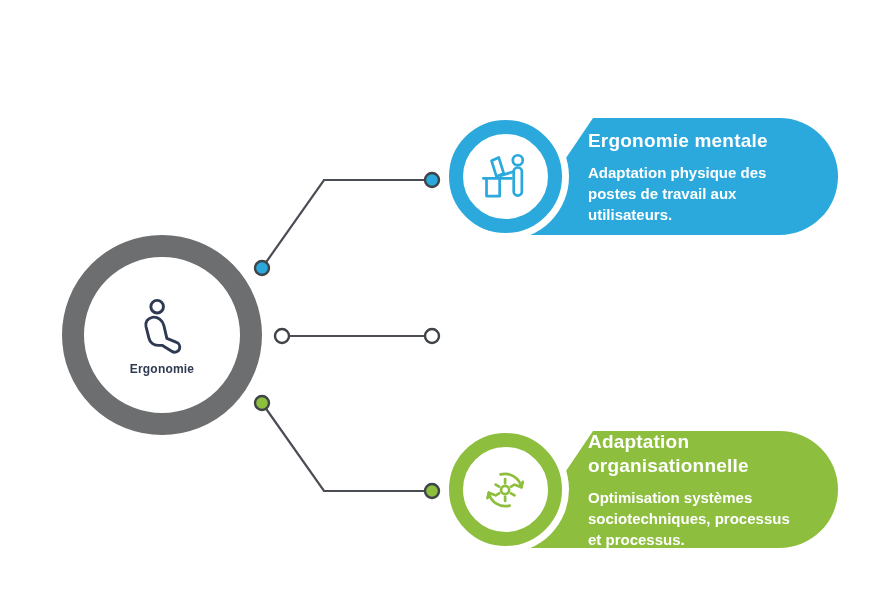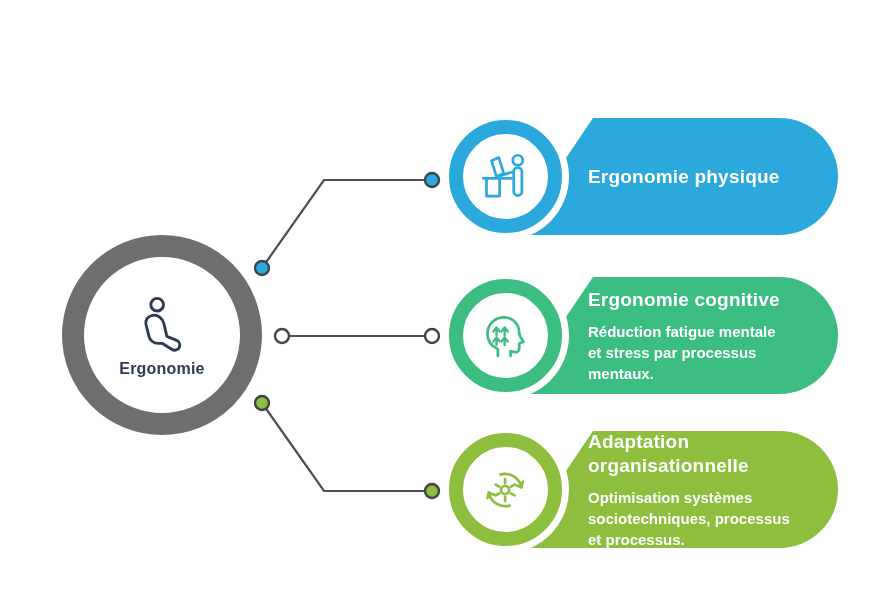--- a/index.html
+++ b/index.html
@@ -10,21 +10,21 @@
   .connectors circle{stroke:var(--c-dot-stroke);stroke-width:2.4;}
   .dot-physique{fill:var(--c-physique);}
   .dot-white{fill:#ffffff;}
   .dot-org{fill:var(--c-org);}
 
   
   .hub{position:absolute;left:62px;top:235px;width:200px;height:200px;box-sizing:border-box;
     border:22px solid var(--c-hub-ring);border-radius:50%;background:#fff;
     display:flex;flex-direction:column;align-items:center;justify-content:center;}
   .hub-icon{width:62px;height:62px;color:var(--c-hub-text);margin-top:2px;}
-  .hub-label{color:var(--c-hub-text);font-size:16px;font-weight:700;margin-top:4px;letter-spacing:.2px;}
+  .hub-label{color:var(--c-hub-text);font-size:12px;font-weight:700;margin-top:4px;letter-spacing:.2px;}
 
   
   .card{position:absolute;left:448px;width:390px;height:117px;}
   .card1{top:118px;--accent:var(--c-physique);}
   .card2{top:277px;--accent:var(--c-cognitive);}
   .card3{top:431px;--accent:var(--c-org);}
   .card-body{position:absolute;left:58px;top:0;width:332px;height:117px;background:var(--accent);
     border-radius:0 58.5px 58.5px 0;
     clip-path:polygon(87px 0, 100% 0, 100% 100%, 8px 100%);}
   .card-circle{position:absolute;left:1px;top:2px;width:113px;height:113px;box-sizing:border-box;
@@ -74,42 +74,25 @@
           <circle cx="45" cy="13.5" r="5.5"></circle>
           <rect x="40.5" y="21.5" width="9" height="31" rx="4.5"></rect>
           <path d="M40.5 26 L26 30.5"></path>
           <path d="M7 33.5 h31"></path>
           <path d="M10.5 33.5 v19.5 h14.5 v-19.5"></path>
           <path d="M16 14 l8 -3.5 5.5 17.5 -8 3.5 z"></path>
         </g>
       </svg>
     </div>
     <div class="card-text">
-      <h2 class="card-title">Ergonomie physique</h2>
+      <h2 class="card-title">Ergonomie mentale</h2>
+      <p class="card-desc">Adaptation physique des postes de travail aux utilisateurs.</p>
     </div>
   </div>
 
-  <div class="card card2">
-    <div class="card-body"></div>
-    <div class="card-circle">
-      <svg class="card-icon" viewBox="0 0 64 64">
-        <path class="icon-stroke" d="M23 54v-7.5C15.5 43 11.5 36.5 11.5 29.5 11.5 19.3 19.6 11.5 29.8 11.5c9.7 0 16.7 7.6 16.7 16.6 0 2.2.8 4 1.9 5.8l2.8 4.5-4.6 1.9v5.5c0 2.9-2.2 4.6-5 4l-4.6-1v5.2"></path>
-        <g class="icon-stroke-thin">
-          <path d="M21.5 31v-7.5M18 27l3.5-4.5L25 27"></path>
-          <path d="M30.5 31v-7.5M27 27l3.5-4.5L34 27"></path>
-          <path d="M21.5 42v-7.5M18 38l3.5-4.5L25 38"></path>
-          <path d="M30.5 42v-7.5M27 38l3.5-4.5L34 38"></path>
-        </g>
-      </svg>
-    </div>
-    <div class="card-text">
-      <h2 class="card-title">Ergonomie cognitive</h2>
-      <p class="card-desc">Réduction fatigue mentale et stress par processus mentaux.</p>
-    </div>
-  </div>
 
   <div class="card card3">
     <div class="card-body"></div>
     <div class="card-circle">
       <svg class="card-icon" viewBox="0 0 64 64">
         <g class="icon-stroke">
           <circle cx="31" cy="32" r="4.5"></circle>
           <path d="M31 24.5V20M37.5 28.25L41.4 26M37.5 35.75L41.4 38M31 39.5V44M24.5 35.75L20.6 38M24.5 28.25L20.6 26"></path>
           <path d="M26 14.8 A18.5 18.5 0 0 1 49 29"></path>
           <path d="M49 29l1.5-6M49 29l-5.8-2.3"></path>

